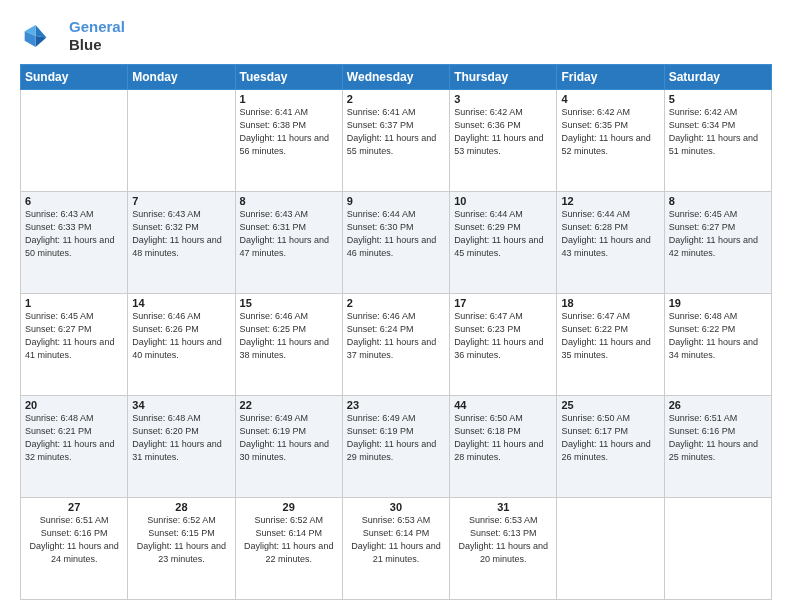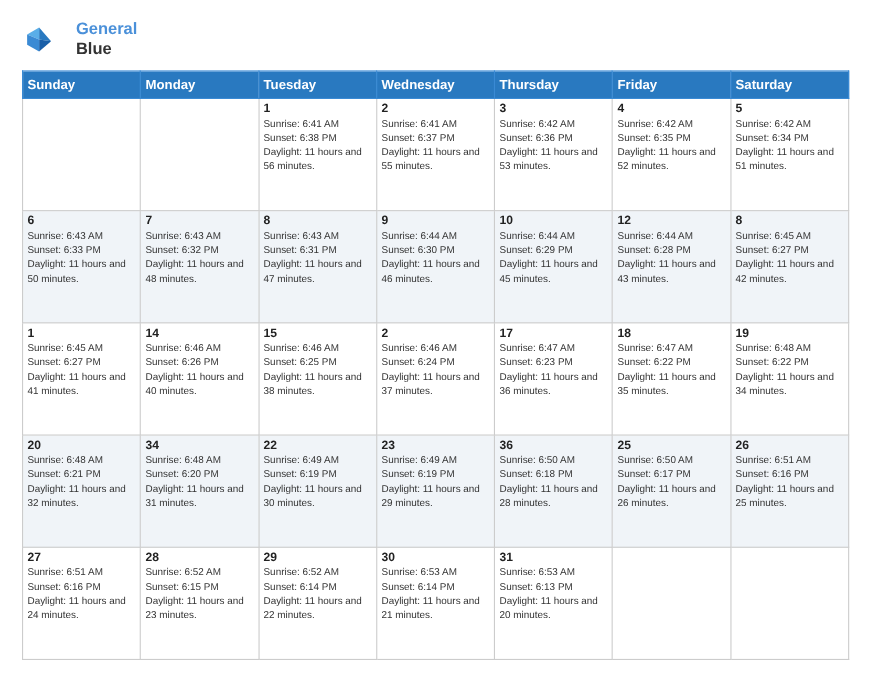--- a/index.html
+++ b/index.html
@@ -75,20 +75,21 @@
       border: 1px solid #ccc;
       vertical-align: top;
       padding: 3px 4px;
       font-size: 9.5px;
       color: #333;
       background: #fff;
       height: 85px;
     }
     .calendar tr:last-child td {
       height: 85px;
+      text-align: center;
     }
     .day-number {
       font-size: 11px;
       font-weight: bold;
       color: #222;
       display: block;
       margin-bottom: 1px;
     }
     .day-info {
       font-size: 9px;
@@ -280,21 +281,21 @@
 Sunset: 6:19 PM
 Daylight: 11 hours and 30 minutes.</div>
           </td>
           <td>
             <span class="day-number">23</span>
             <div class="day-info" style="white-space: pre-line;">Sunrise: 6:49 AM
 Sunset: 6:19 PM
 Daylight: 11 hours and 29 minutes.</div>
           </td>
           <td>
-            <span class="day-number">36</span>
+            <span class="day-number">44</span>
             <div class="day-info" style="white-space: pre-line;">Sunrise: 6:50 AM
 Sunset: 6:18 PM
 Daylight: 11 hours and 28 minutes.</div>
           </td>
           <td>
             <span class="day-number">25</span>
             <div class="day-info" style="white-space: pre-line;">Sunrise: 6:50 AM
 Sunset: 6:17 PM
 Daylight: 11 hours and 26 minutes.</div>
           </td>

